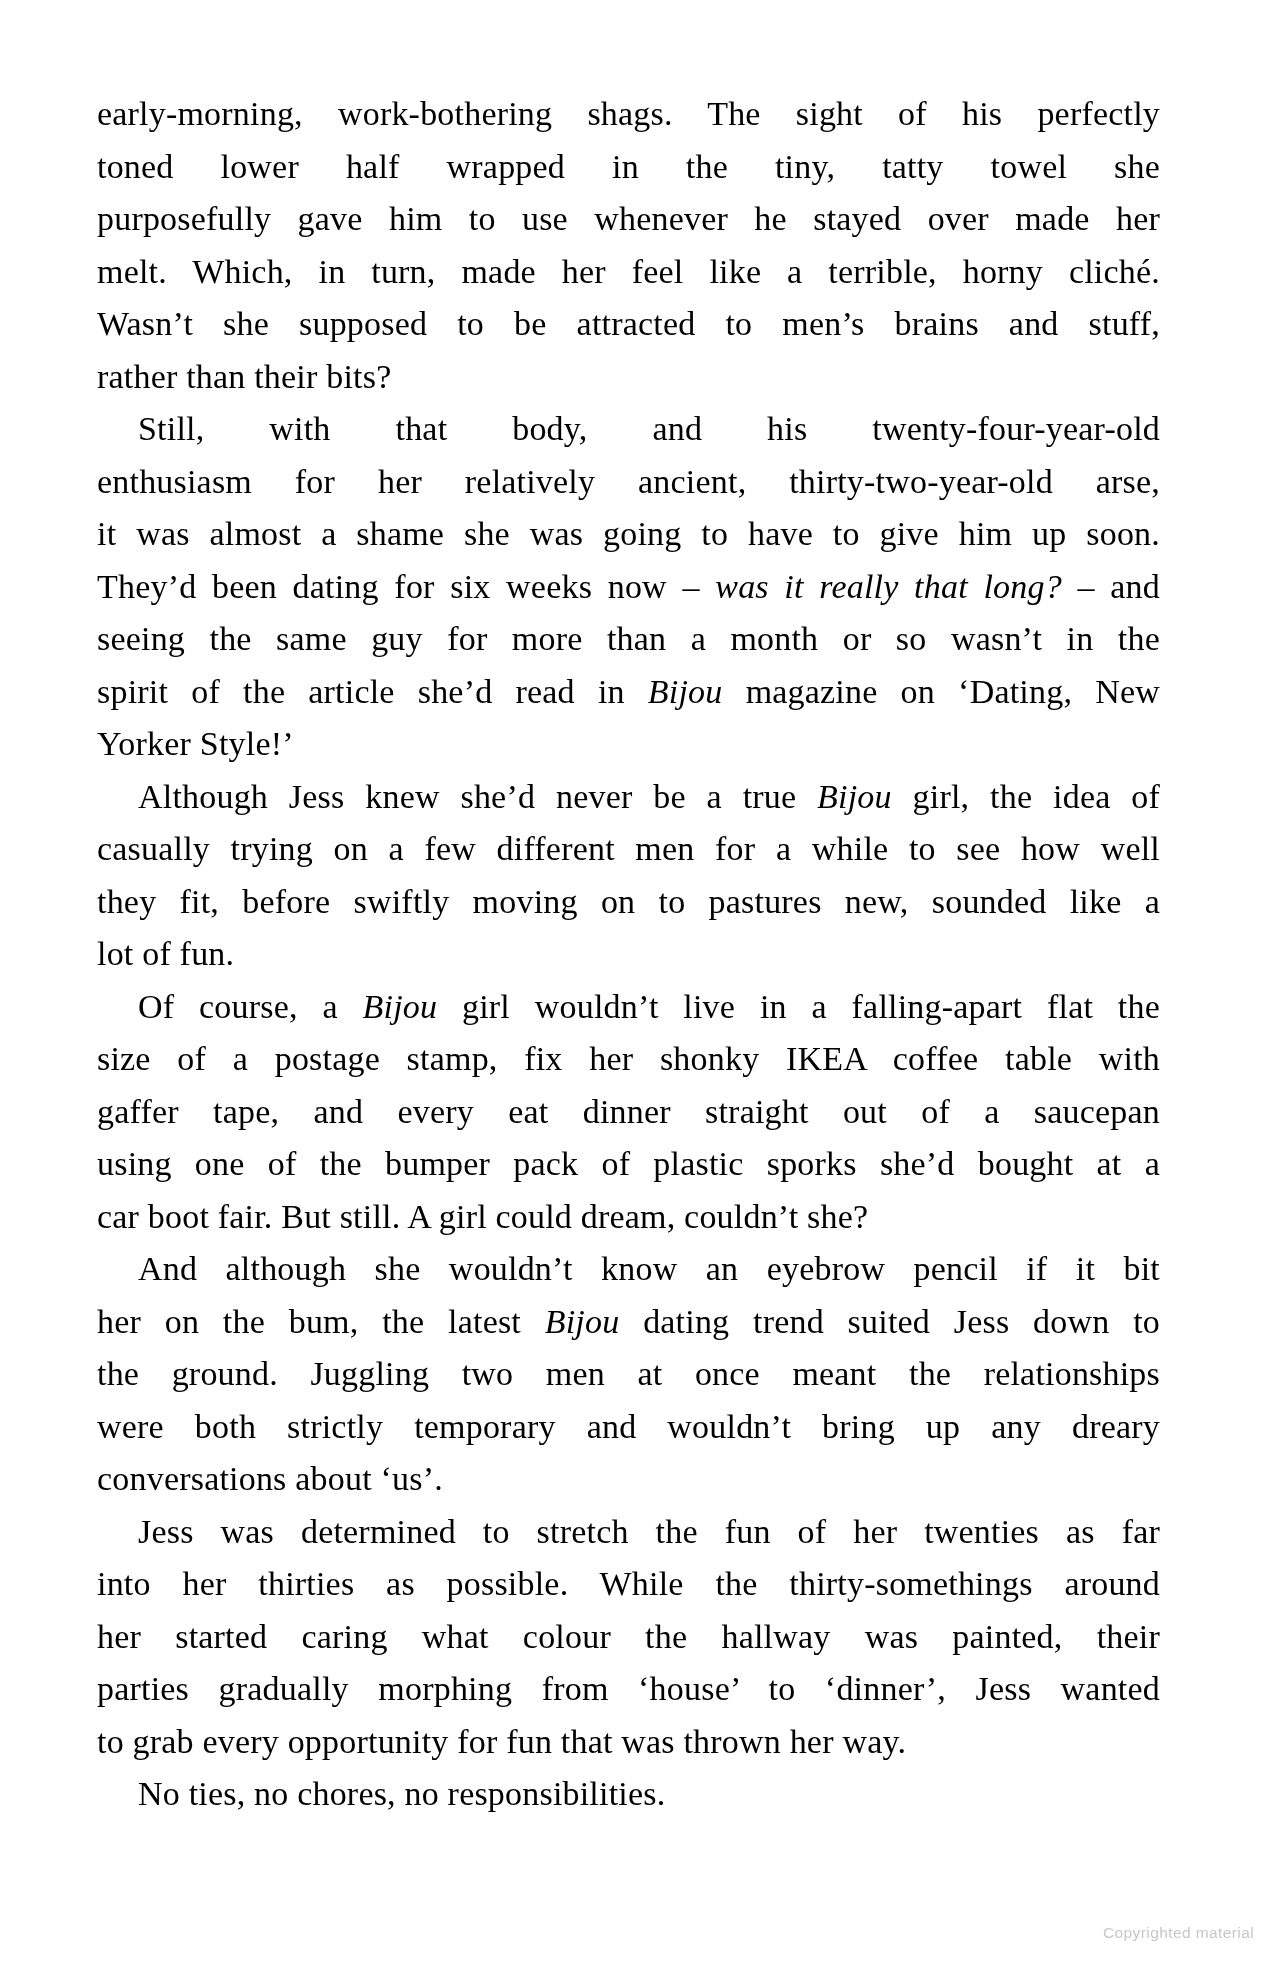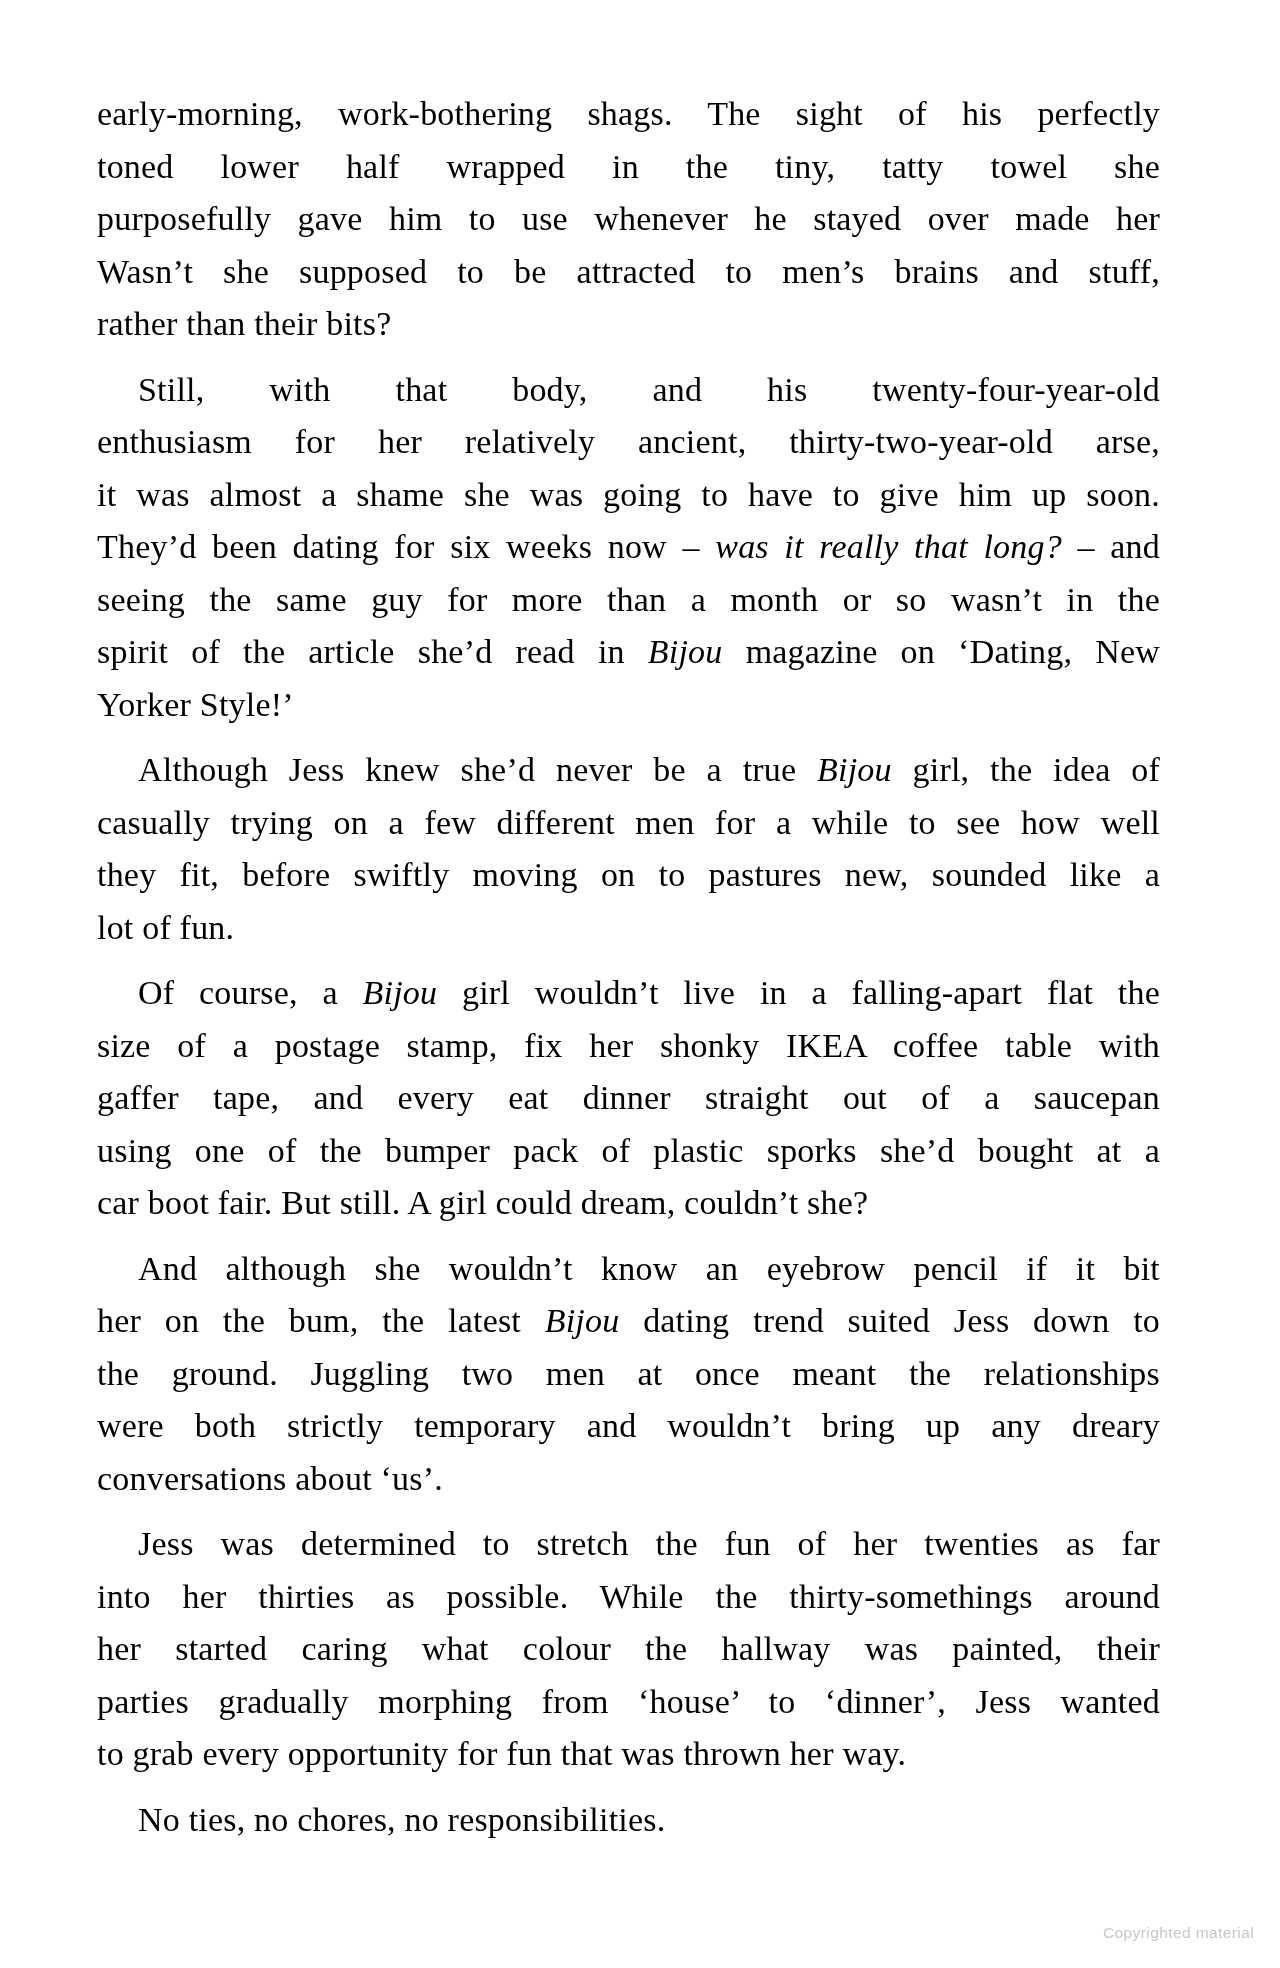--- a/index.html
+++ b/index.html
@@ -35,21 +35,20 @@
     -moz-text-align-last: justify;
     width: 100%;
   }
   .text-line.last {
     text-align: right;
     text-align-last: left;
     -moz-text-align-last: left;
   }
   .text-line.indent {
     text-indent: 41px;
-    margin-top: 13px;
   }
   .seg-italic {
     font-style: italic;
   }
   .copyright-watermark {
     position: absolute;
     top: 1924px;
     right: 26px;
     font-family: "Liberation Sans", sans-serif;
     font-size: 15.5px;
@@ -58,20 +57,21 @@
   }
 </style>
 </head>
 <body>
 
 <div class="book-page">
   <div class="text-column" style="color: #000000;">
       <div class="text-line"><span class="seg-regular">early-morning, work-bothering shags. The sight of his perfectly</span></div>
       <div class="text-line"><span class="seg-regular">toned lower half wrapped in the tiny, tatty towel she</span></div>
       <div class="text-line"><span class="seg-regular">purposefully gave him to use whenever he stayed over made her</span></div>
+      <div class="text-line"><span class="seg-regular">melt. Which, in turn, made her feel like a terrible, horny cliché.</span></div>
       <div class="text-line"><span class="seg-regular">Wasn’t she supposed to be attracted to men’s brains and stuff,</span></div>
       <div class="text-line last"><span class="seg-regular">rather than their bits?</span></div>
       <div class="text-line indent"><span class="seg-regular">Still, with that body, and his twenty-four-year-old</span></div>
       <div class="text-line"><span class="seg-regular">enthusiasm for her relatively ancient, thirty-two-year-old arse,</span></div>
       <div class="text-line"><span class="seg-regular">it was almost a shame she was going to have to give him up soon.</span></div>
       <div class="text-line"><span class="seg-regular">They’d been dating for six weeks now – </span><span class="seg-italic">was it really that long?</span><span class="seg-regular"> – and</span></div>
       <div class="text-line"><span class="seg-regular">seeing the same guy for more than a month or so wasn’t in the</span></div>
       <div class="text-line"><span class="seg-regular">spirit of the article she’d read in </span><span class="seg-italic">Bijou</span><span class="seg-regular"> magazine on ‘Dating, New</span></div>
       <div class="text-line last"><span class="seg-regular">Yorker Style!’</span></div>
       <div class="text-line indent"><span class="seg-regular">Although Jess knew she’d never be a true </span><span class="seg-italic">Bijou</span><span class="seg-regular"> girl, the idea of</span></div>

